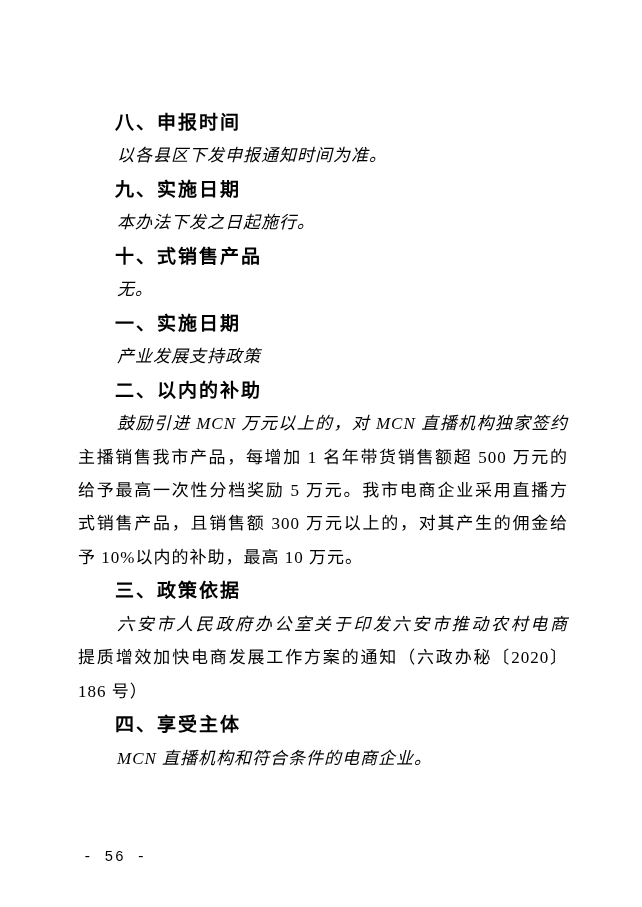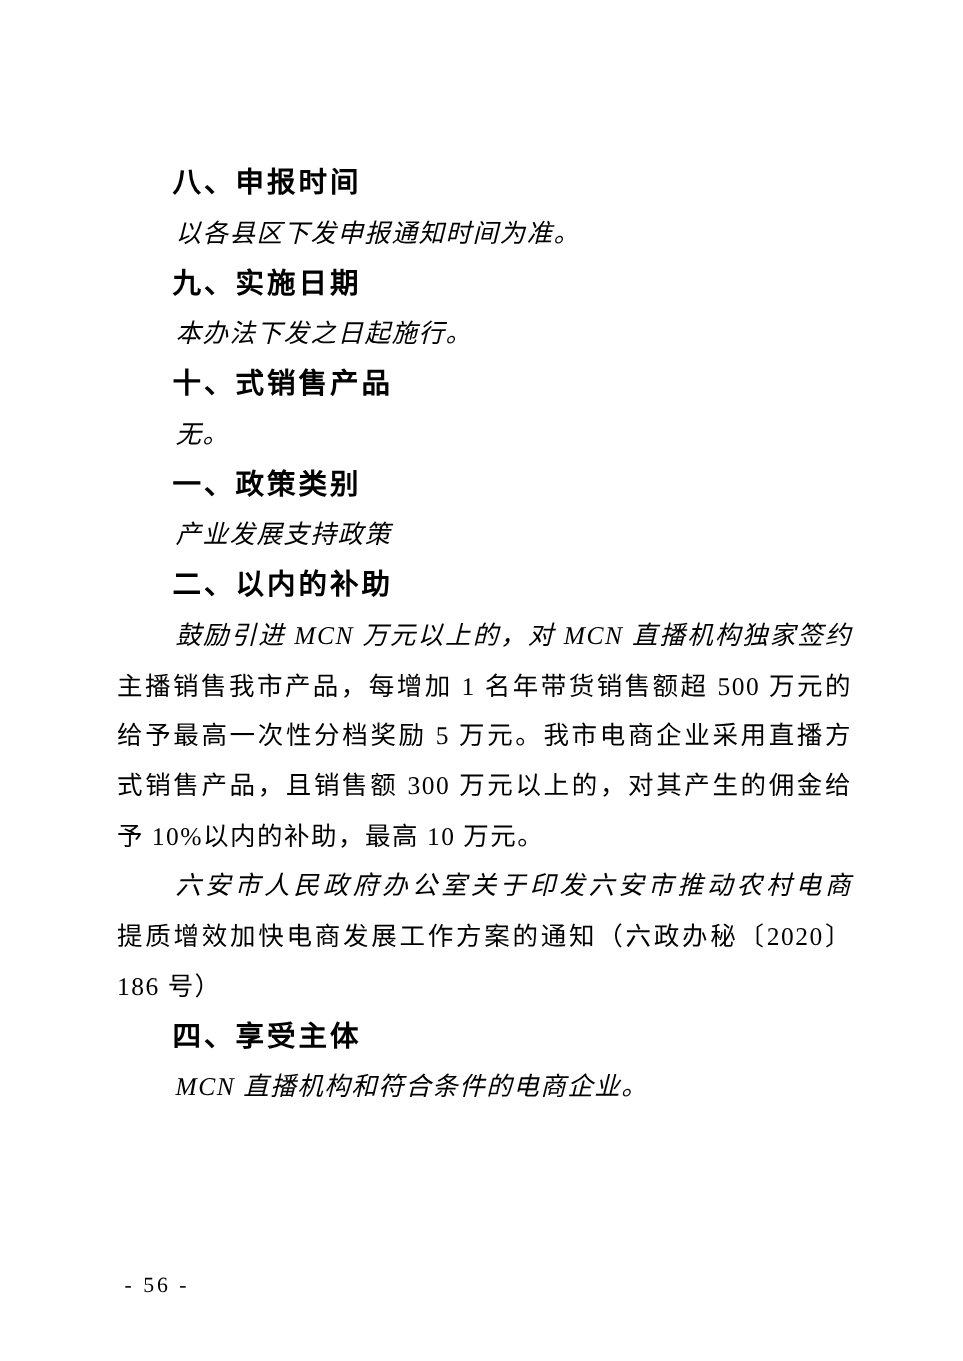--- a/index.html
+++ b/index.html
@@ -49,21 +49,21 @@
     letter-spacing: 0;
     line-height: 36px;
     margin: 26px 0 3px 0;
     text-indent: 42px;
     white-space: nowrap;
   }
   .footer {
     position: absolute;
     left: 83px;
     top: 830px;
-    font-family: Liberation Serif, serif;
+    font-family: Liberation Mono, monospace;
     font-size: 14.5px;
     letter-spacing: 2px;
     color: #000000;
   }
 </style>
 </head>
 <body>
 
 <div class="page">
   <div class="content">
@@ -71,30 +71,31 @@
     <div class="line h">八、申报时间</div>
     <div class="line ind">以各县区下发申报通知时间为准。</div>
 
     <div class="line h">九、实施日期</div>
     <div class="line ind">本办法下发之日起施行。</div>
 
     <div class="line h">十、式销售产品</div>
     <div class="line ind">无。</div>
 
 
-    <div class="line h">一、政策类别</div>
+    <div class="line h">一、实施日期</div>
     <div class="line ind">产业发展支持政策</div>
 
     <div class="line h">二、以内的补助</div>
     <div class="line ind just">鼓励引进 MCN 万元以上的，对 MCN 直播机构独家签约</div>
     <div class="line just">主播销售我市产品，每增加 1 名年带货销售额超 500 万元的</div>
     <div class="line just">给予最高一次性分档奖励 5 万元。我市电商企业采用直播方</div>
     <div class="line just">式销售产品，且销售额 300 万元以上的，对其产生的佣金给</div>
     <div class="line">予 10%以内的补助，最高 10 万元。</div>
 
+    <div class="line h">三、政策依据</div>
     <div class="line ind just">六安市人民政府办公室关于印发六安市推动农村电商</div>
     <div class="line just">提质增效加快电商发展工作方案的通知（六政办秘〔2020〕</div>
     <div class="line">186 号）</div>
 
     <div class="line h">四、享受主体</div>
     <div class="line ind">MCN 直播机构和符合条件的电商企业。</div>
 
   </div>
 
   <div class="footer">- 56 -</div>

